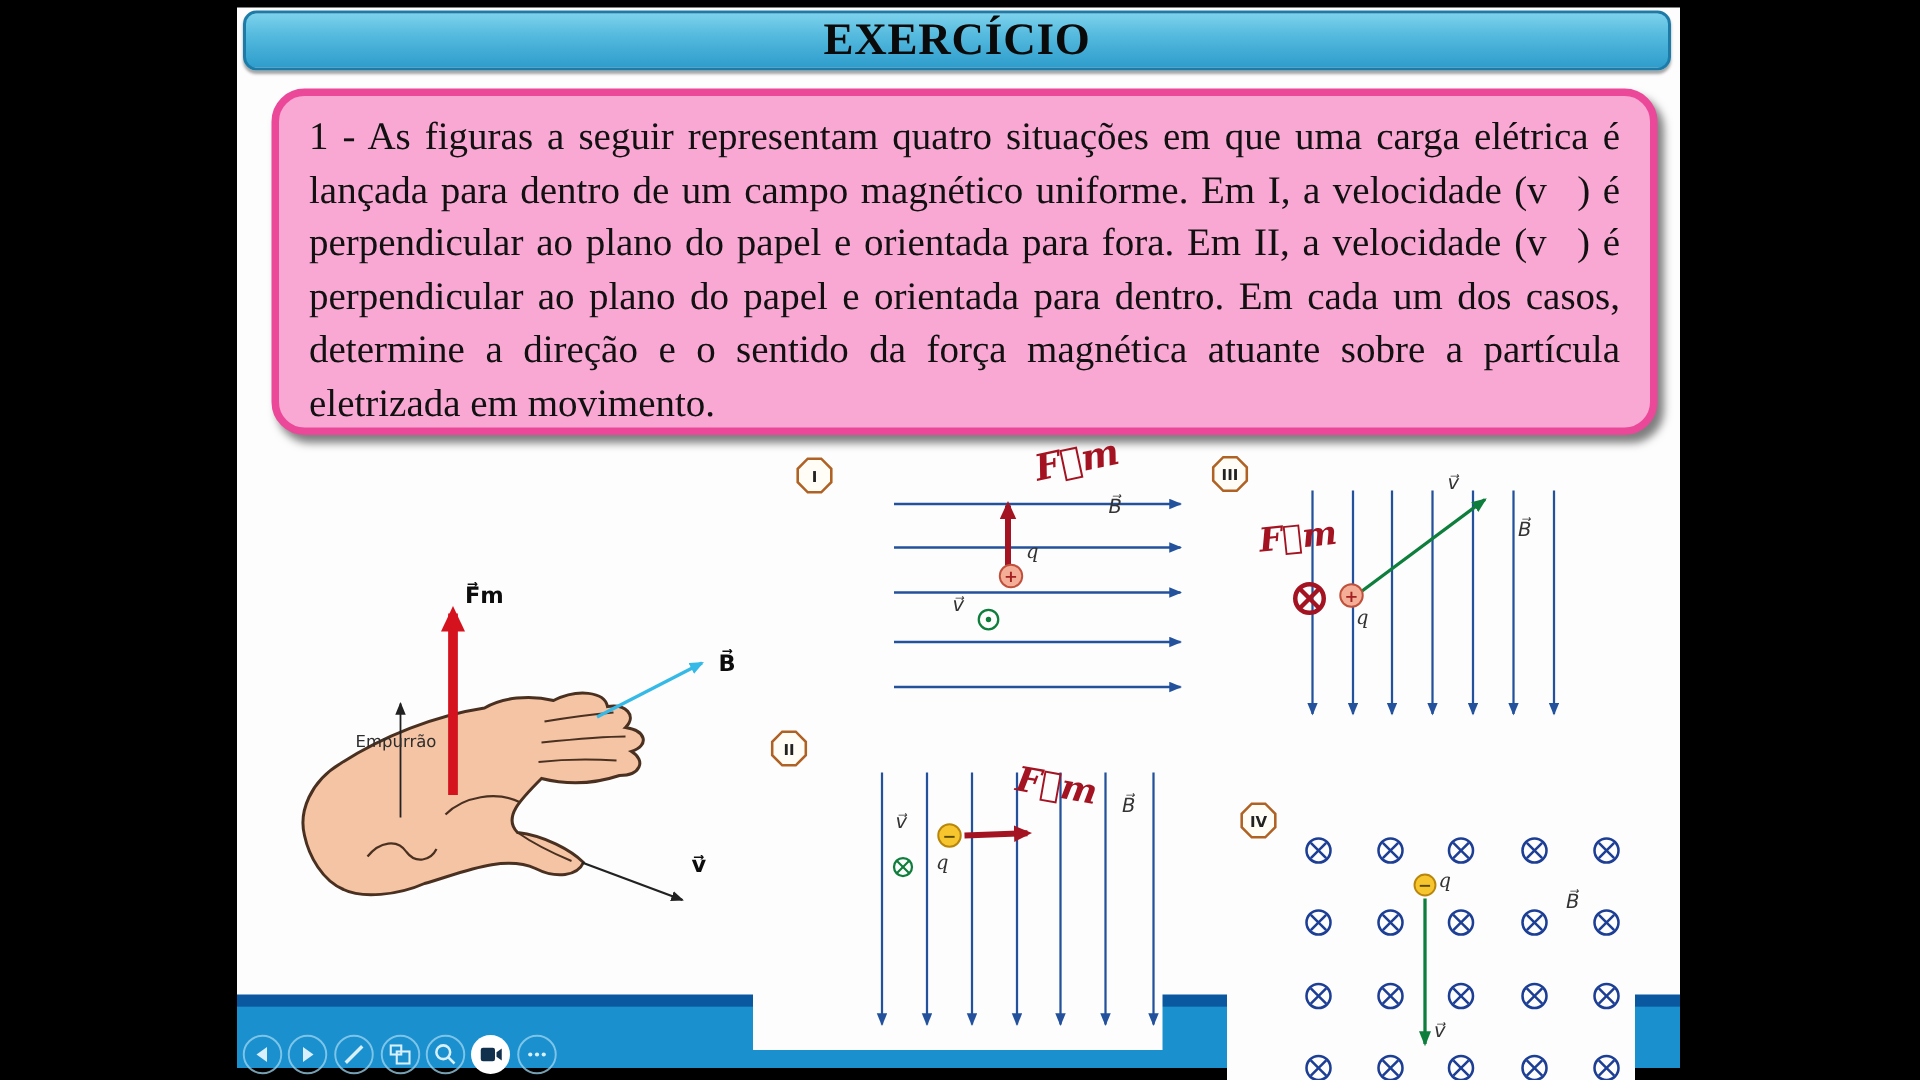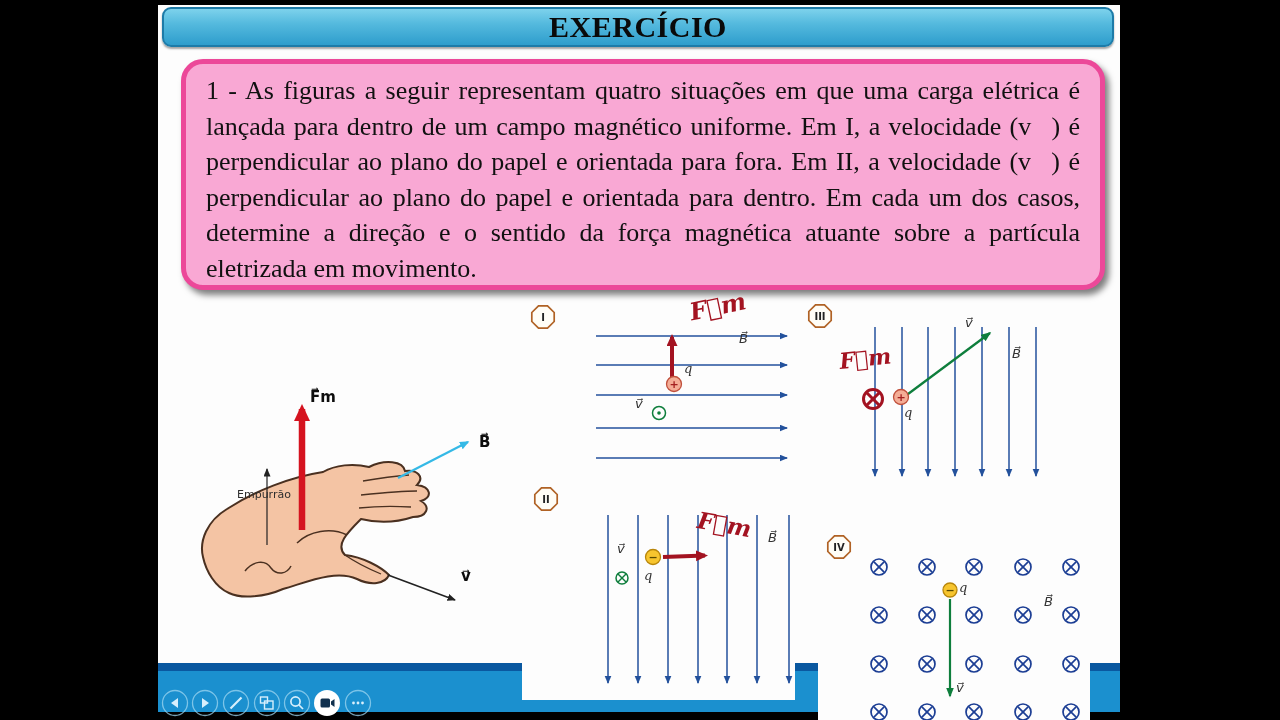--- a/index.html
+++ b/index.html
@@ -172,21 +172,21 @@
       </g>
     </svg>
     <span class="lbl" style="left:214px;top:53px;">B⃗</span>
     <span class="lbl" style="left:167px;top:22px;">v⃗</span>
     <span class="lblq" style="left:106px;top:112px;">q</span>
     <span class="scrawl" style="left:40px;top:55px;font-size:22px;transform:rotate(-6deg);">F⃗m</span>
   </div>
 
   <div id="player-bar"></div>
 
-  <div class="fig whitepanel overlay-panel" id="fig2" style="left:522px;top:480px;width:273px;height:220px;">
+  <div class="fig whitepanel overlay-panel" id="fig2" style="left:502px;top:480px;width:273px;height:220px;">
     <svg width="273" height="220" viewBox="0 0 273 220">
       <g>
         <use href="#octagon" x="12" y="7"></use>
         <text class="badge-text" x="24" y="23" text-anchor="middle">II</text>
       </g>
       <g stroke="#23519c" stroke-width="1.5">
         <line x1="86" y1="35" x2="86" y2="203" marker-end="url(#m-blue)"></line>
         <line x1="116" y1="35" x2="116" y2="203" marker-end="url(#m-blue)"></line>
         <line x1="146" y1="35" x2="146" y2="203" marker-end="url(#m-blue)"></line>
         <line x1="176" y1="35" x2="176" y2="203" marker-end="url(#m-blue)"></line>

